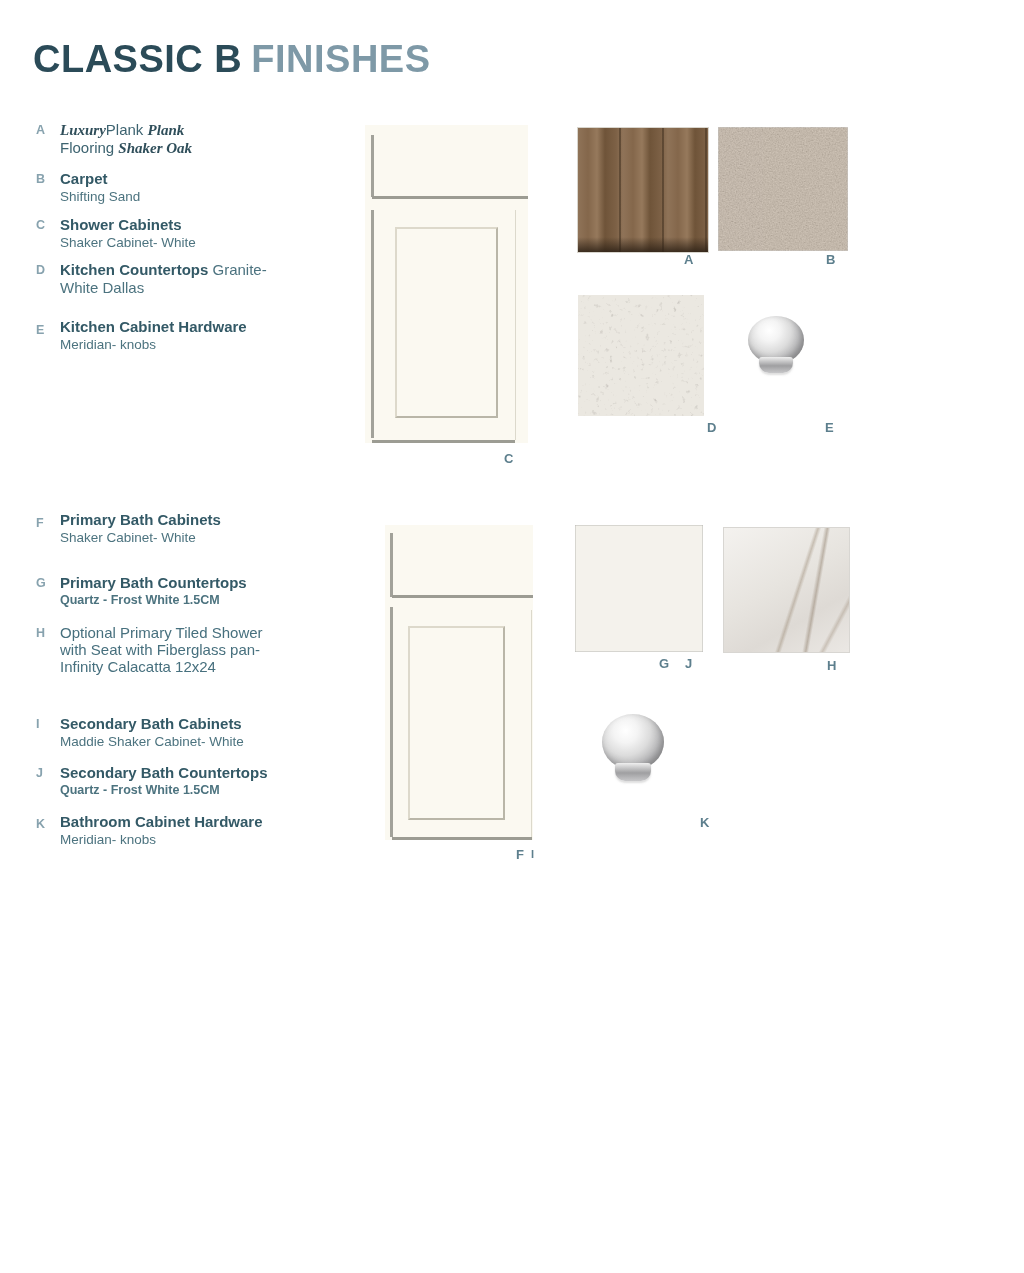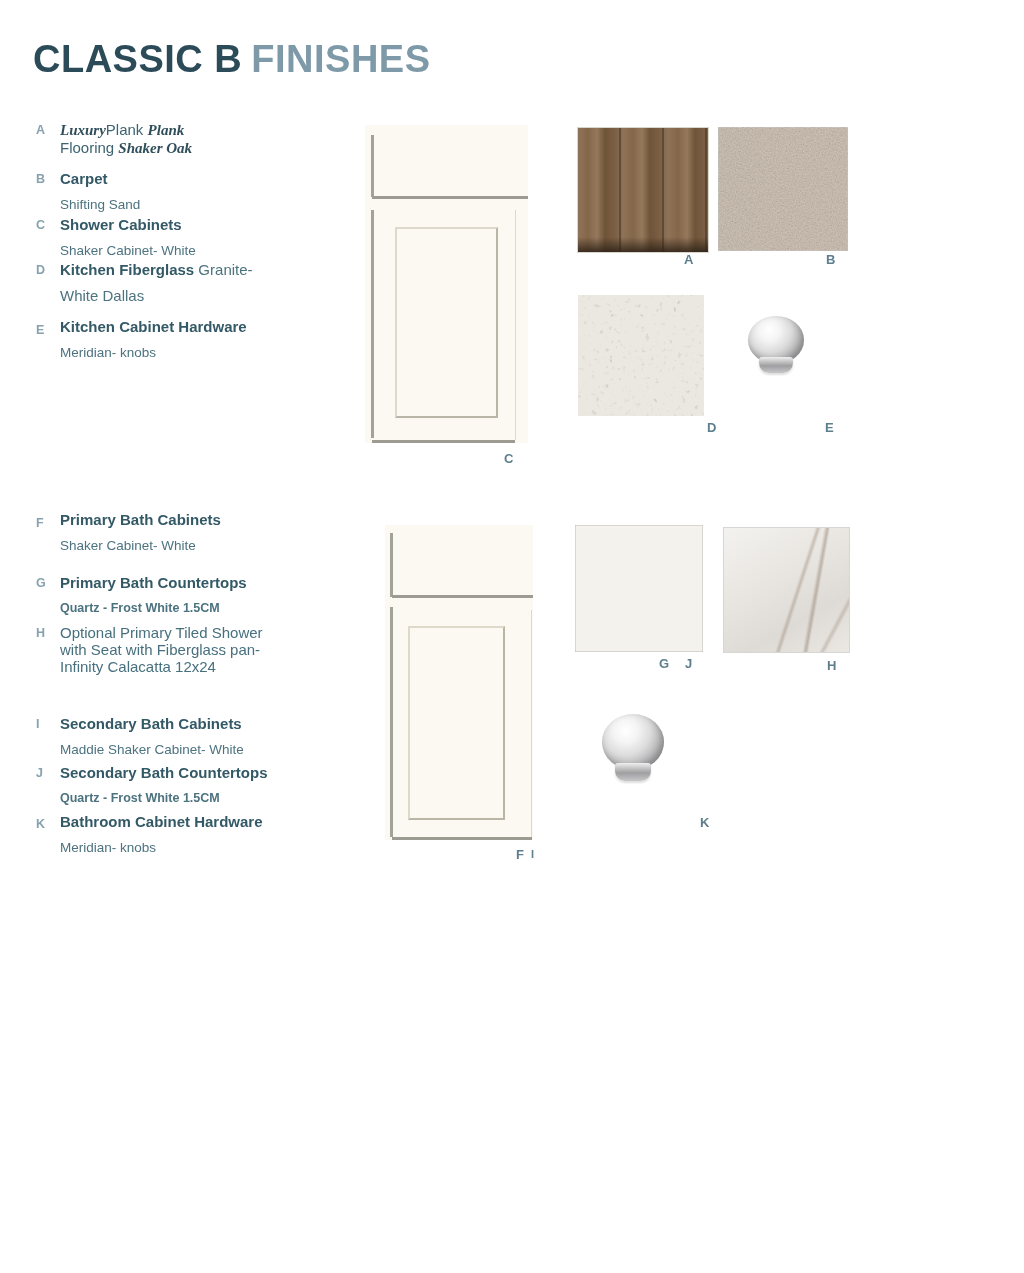--- a/index.html
+++ b/index.html
@@ -12,21 +12,21 @@
   .title .t2{color:#7e99a7;margin-left:9px;}
 
   
   .li{position:absolute;left:36px;display:flex;}
   .mk{width:24px;flex:0 0 24px;font-size:12.5px;font-weight:600;color:#87a2ae;padding-top:2px;}
   .bd{width:240px;}
   .tt{font-size:15px;font-weight:700;color:#33596六6;color:#335966;line-height:17px;}
   .tt .sfx{font-weight:400;color:#4b727f;}
   .tt .serif{font-family:"Liberation Serif",serif;font-weight:700;color:#2f4e5a;font-style:italic;}
   .tt .sans{font-weight:400;color:#3d6370;}
-  .st{font-size:13.5px;font-weight:400;color:#4c737f;line-height:15px;margin-top:10px;}
+  .st{font-size:13.5px;font-weight:400;color:#4c737f;line-height:15px;margin-top:2px;}
   .st-b{font-weight:700;font-size:12.5px;}
   .plain{font-size:15px;font-weight:400;color:#47707e;line-height:17px;width:228px;}
 
   
   .cab{position:absolute;background:#fbf9f1;}
   .cab .vline1,.cab .vline2,.cab .hline,.cab .bline{position:absolute;background:#a2a29a;}
   .cab .vline1{left:6px;top:10px;width:3px;height:62px;}
   .cab .hline{left:7px;right:0;top:71px;height:3px;background:#9c9c93;}
   .cab .vline2{left:6px;top:85px;width:3px;height:228px;}
   .cab .bline{left:7px;bottom:0;height:3px;background:#9c9c93;}
@@ -110,21 +110,21 @@
     <span class="mk">C</span>
     <div class="bd">
       <div class="tt">Shower Cabinets</div>
       <div class="st">Shaker Cabinet- White</div>
     </div>
   </div>
 
   <div class="li" style="top:261px">
     <span class="mk">D</span>
     <div class="bd">
-      <div class="tt"><span>Kitchen Fiberglass</span><span class="sfx"> Granite-</span></div>
+      <div class="tt"><span>Kitchen Countertops</span><span class="sfx"> Granite-</span></div>
       <div class="st" style="font-size:15px">White Dallas</div>
     </div>
   </div>
 
   <div class="li" style="top:318px">
     <span class="mk" style="padding-top:5px">E</span>
     <div class="bd">
       <div class="tt">Kitchen Cabinet Hardware</div>
       <div class="st">Meridian- knobs</div>
     </div>

